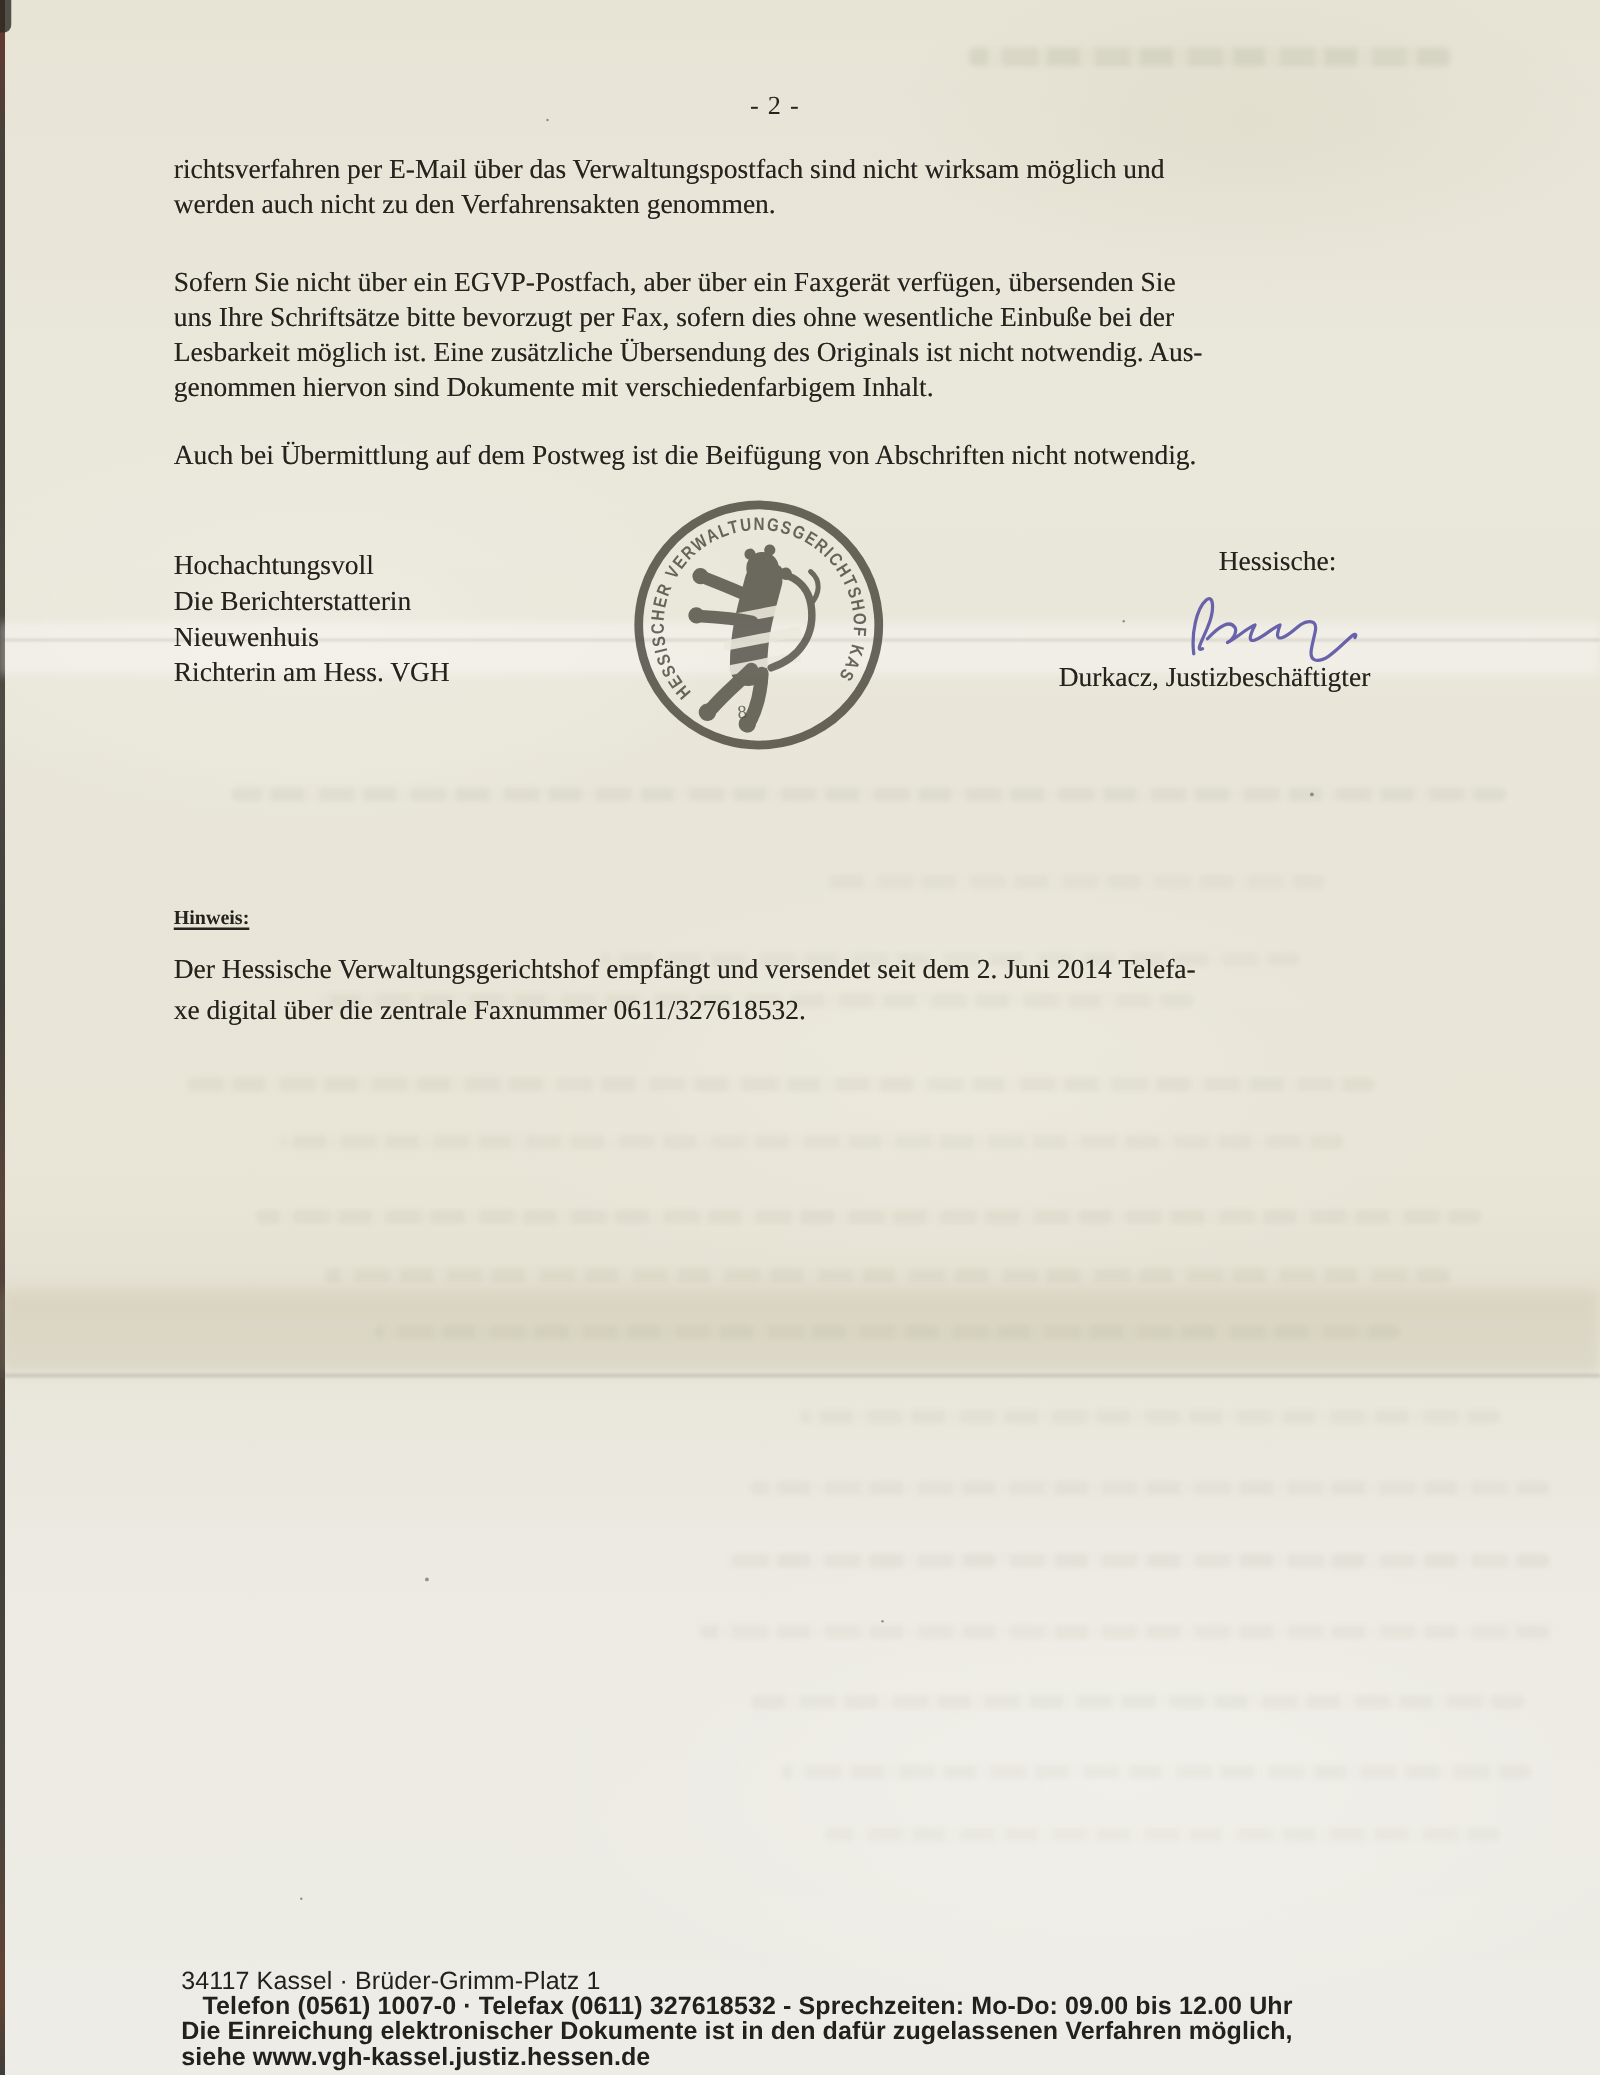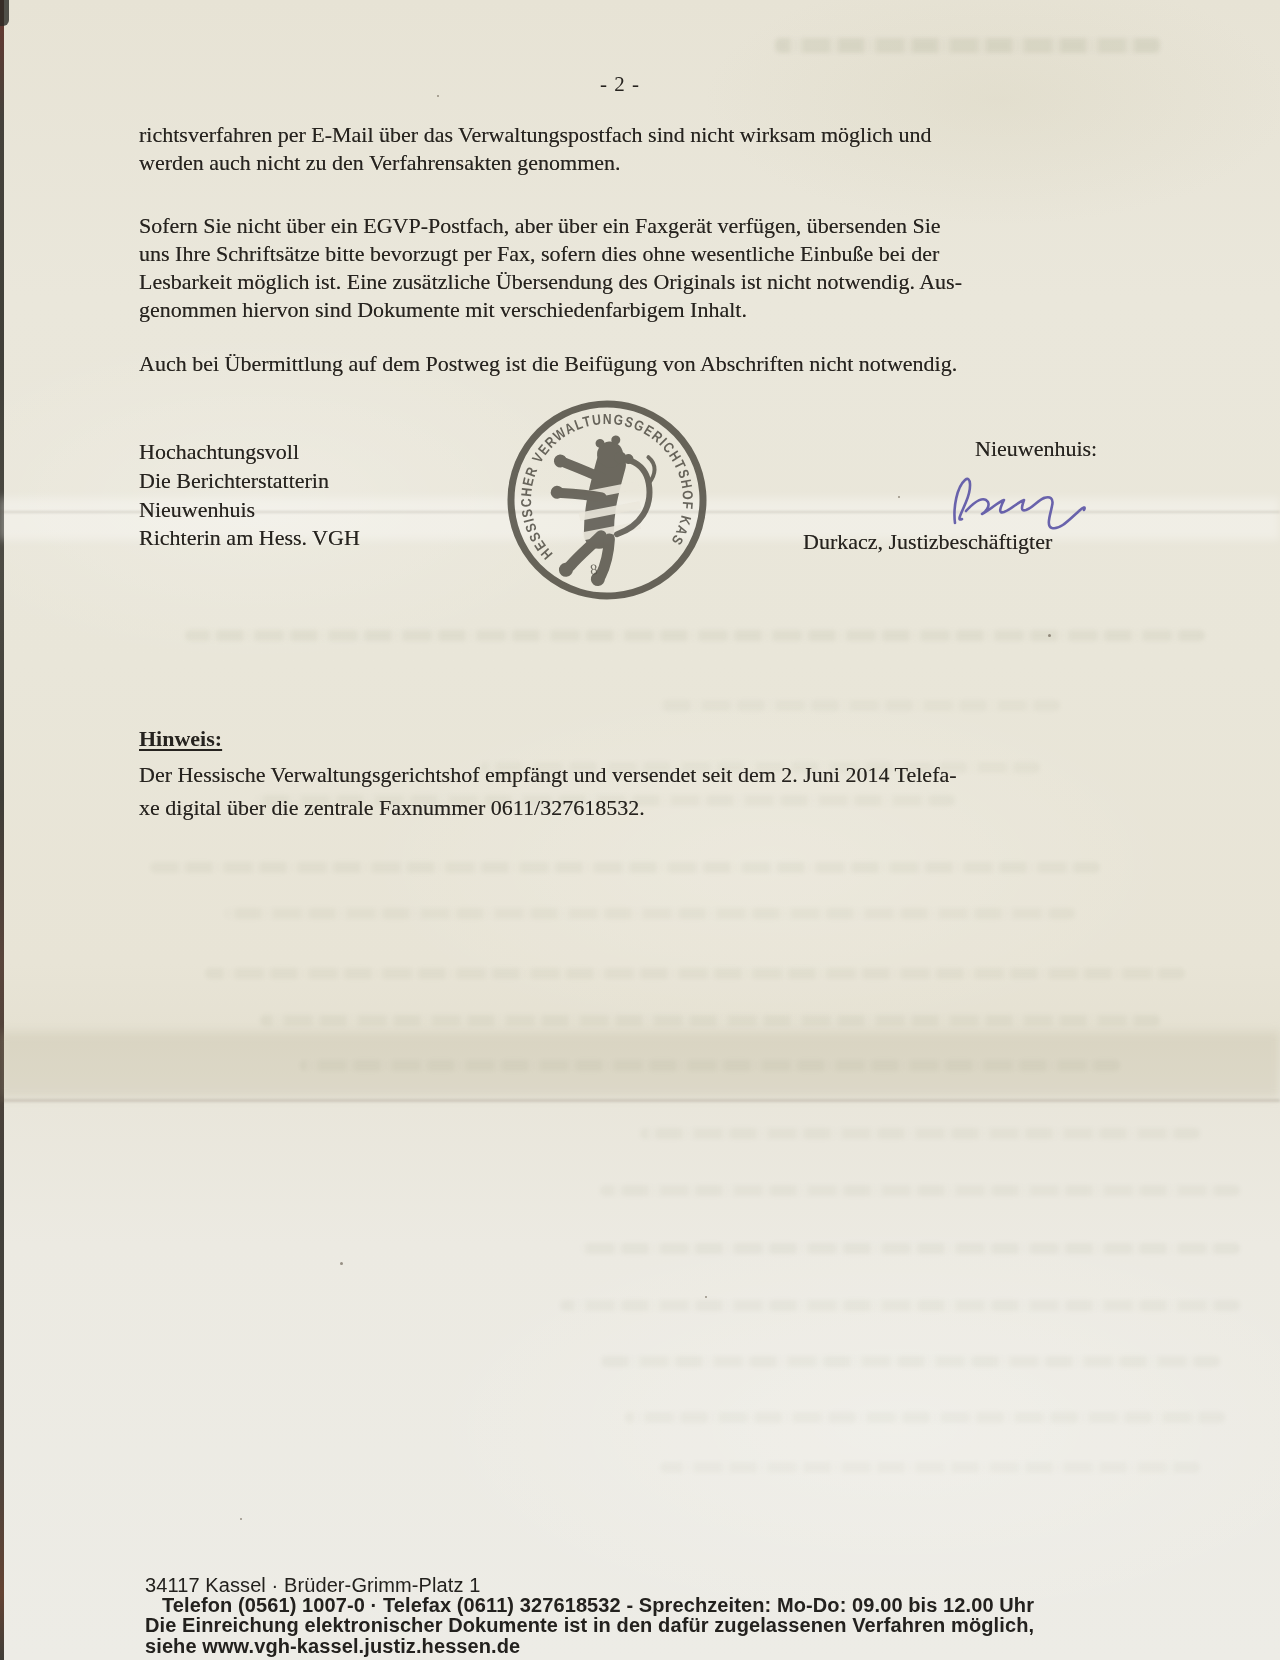--- a/index.html
+++ b/index.html
@@ -32,21 +32,21 @@
   }
   .abs{position:absolute;}
   .serif{font-family:"Liberation Serif", serif;}
   .sans{font-family:"Liberation Sans", sans-serif;}
   .body-text{
     font-size:22px;line-height:28px;white-space:pre-line;
     color:#26231f;text-shadow:0 0 0.5px rgba(43,38,31,0.55);
   }
   .page-number{font-size:21px;letter-spacing:1px;}
   .notice-title{
-    font-size:22px;font-weight:bold;
+    font-size:16px;font-weight:bold;
     text-decoration:underline;text-decoration-thickness:2px;text-underline-offset:3px;
   }
   .notice-text{font-size:22px;line-height:33px;white-space:pre-line;text-shadow:0 0 0.5px rgba(43,38,31,0.55);}
   .footer-line{font-size:20px;line-height:20px;color:#23211e;letter-spacing:0.1px;}
   .footer-bold{font-weight:bold;}
   
   .edge-left{
     left:0;top:0;width:4px;height:1660px;
     background:linear-gradient(180deg,
       #5d241c 0%, #33302a 7%, #2e2d27 22%, #3c3a33 34%, #2c2b26 48%,
@@ -162,31 +162,31 @@
       <path d="M 104,144 C 102,158 98,170 92,180" stroke="#3b382f" stroke-width="11" stroke-linecap="round" fill="none"></path>
       <circle cx="89" cy="183" r="7" fill="#3b382f"></circle>
 
       <path d="M 112,140 C 136,134 150,116 148,92 C 147,80 140,72 132,68" stroke="#3b382f" stroke-width="6" fill="none" stroke-linecap="round"></path>
       <path d="M 148,92 C 156,84 158,74 150,66" stroke="#3b382f" stroke-width="4" fill="none" stroke-linecap="round"></path>
       <circle cx="130" cy="66" r="5" fill="#3b382f"></circle>
     </g>
     <text x="82" y="178" font-family="Liberation Serif, serif" font-size="15" fill="#3b382f" opacity="0.8">8</text>
   </svg>
 
-  <div class="abs body-text" style="left:975px;top:435px;">Nieuwenhuis:</div>
+  <div class="abs body-text" style="left:975px;top:435px;">Hessische:</div>
 
   <svg class="abs sig-svg" style="left:945px;top:473px;" width="150" height="60" viewBox="0 0 150 60">
     <g stroke="#5b54a6" stroke-width="2.6" fill="none" opacity="0.9">
       <path d="M 10,50 C 8,34 12,14 20,7 C 26,2 27,15 21,29 C 17,39 11,49 17,46"></path>
       <path d="M 21,38 C 31,27 39,23 43,29 C 45,33 41,39 37,41 C 45,37 53,29 59,27 C 55,35 53,41 59,39 C 67,36 73,29 79,27 C 77,33 75,39 81,37 C 89,34 93,27 99,25"></path>
       <path d="M 99,25 C 105,23 109,25 107,33 C 105,43 101,53 107,55 C 115,57 124,47 134,38 C 138,34 141,33 139,37"></path>
     </g>
   </svg>
 
-  <div class="abs body-text" style="left:803px;top:528px;text-align:right;">Durkacz, Justizbeschäftigter</div>
+  <div class="abs body-text" style="left:847px;top:528px;text-align:right;">Durkacz, Justizbeschäftigter</div>
 
   <div class="abs serif notice-title" style="left:139px;top:726px;">Hinweis:</div>
   <div class="abs serif notice-text" style="left:139px;top:758px;width:980px;">Der Hessische Verwaltungsgerichtshof empfängt und versendet seit dem 2. Juni 2014 Telefa-
 xe digital über die zentrale Faxnummer 0611/327618532.</div>
 
   <div class="abs sans footer-line" style="left:145px;top:1575px;">34117 Kassel · Brüder-Grimm-Platz 1</div>
   <div class="abs sans footer-line" style="left:162px;top:1595px;font-weight:bold;">Telefon (0561) 1007-0 · Telefax (0611) 327618532  - Sprechzeiten: Mo-Do: 09.00 bis 12.00 Uhr</div>
   <div class="abs sans footer-line footer-bold" style="left:145px;top:1615px;">Die Einreichung elektronischer Dokumente ist in den dafür zugelassenen Verfahren möglich,</div>
   <div class="abs sans footer-line footer-bold" style="left:145px;top:1636px;">siehe www.vgh-kassel.justiz.hessen.de</div>
 

